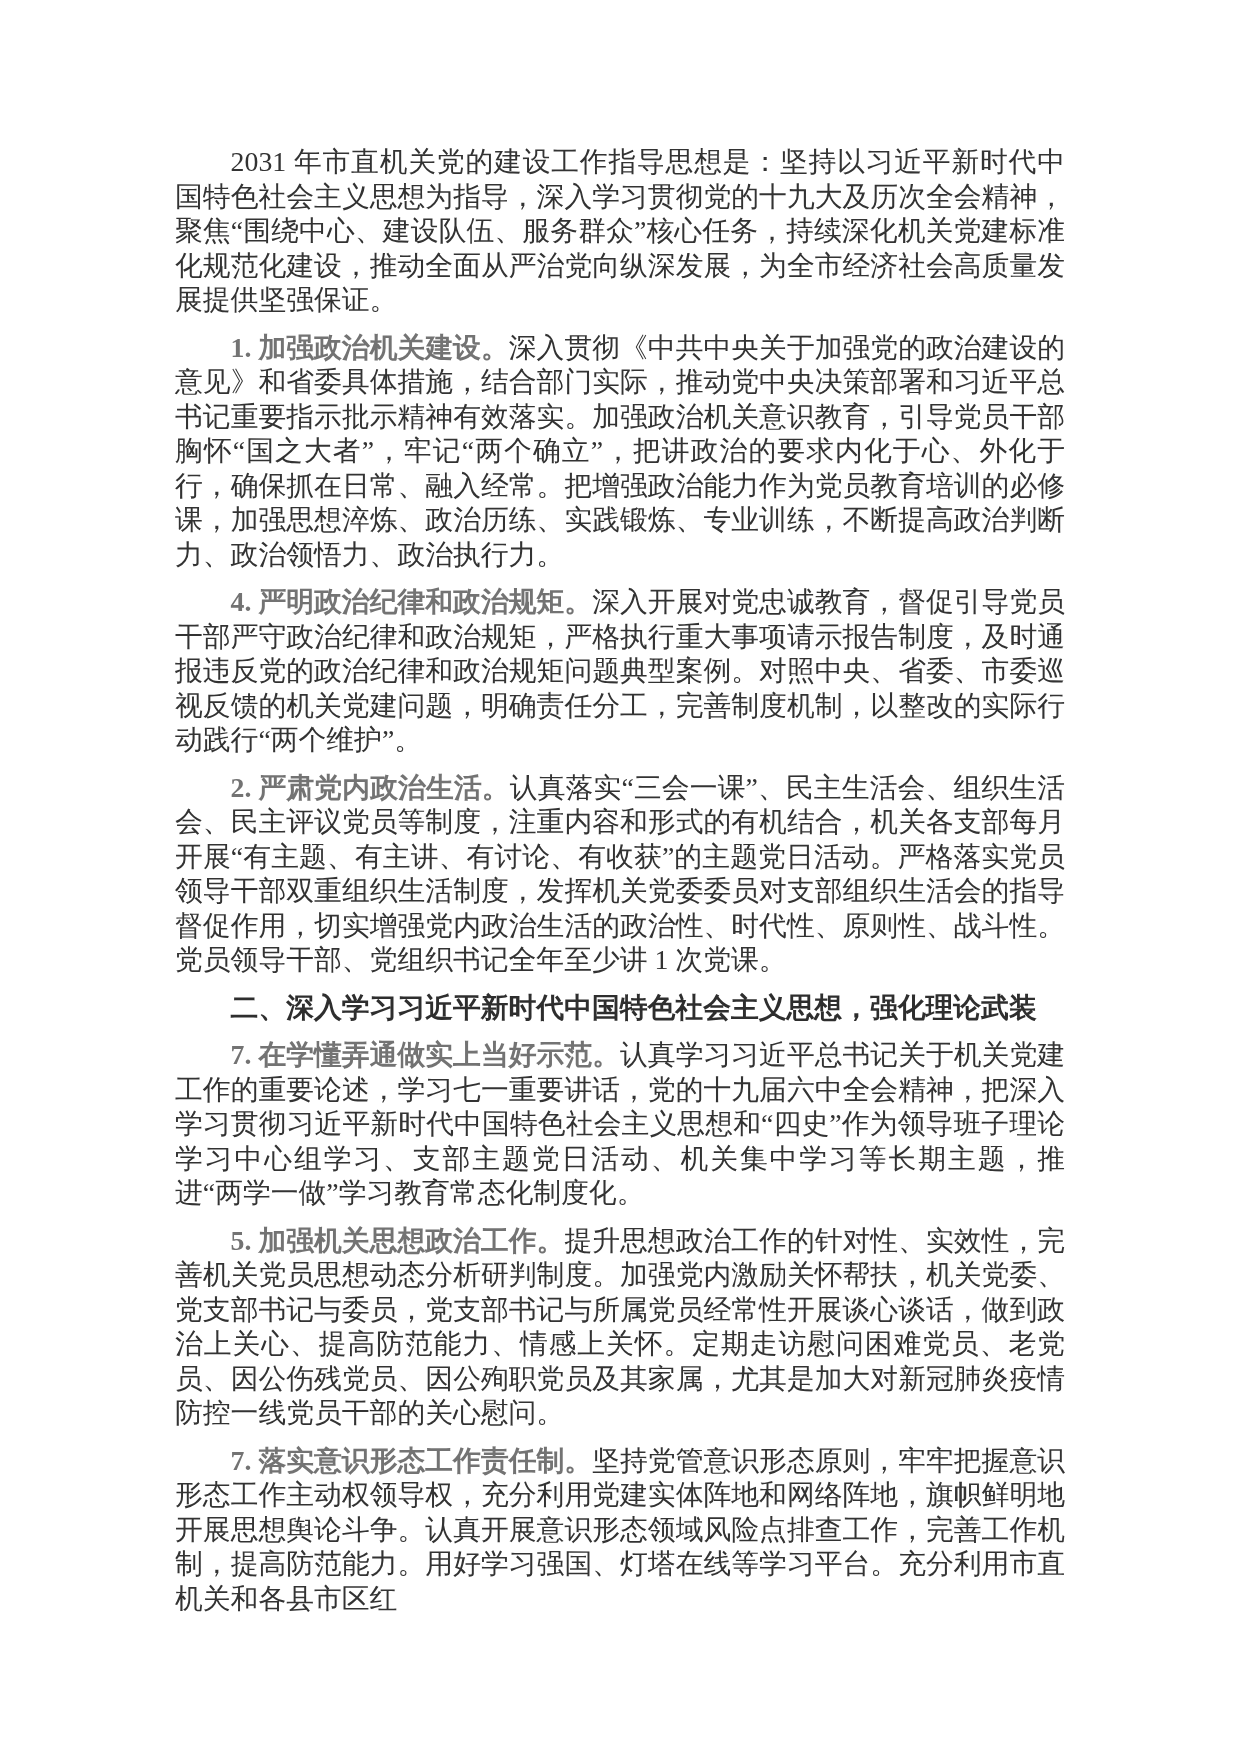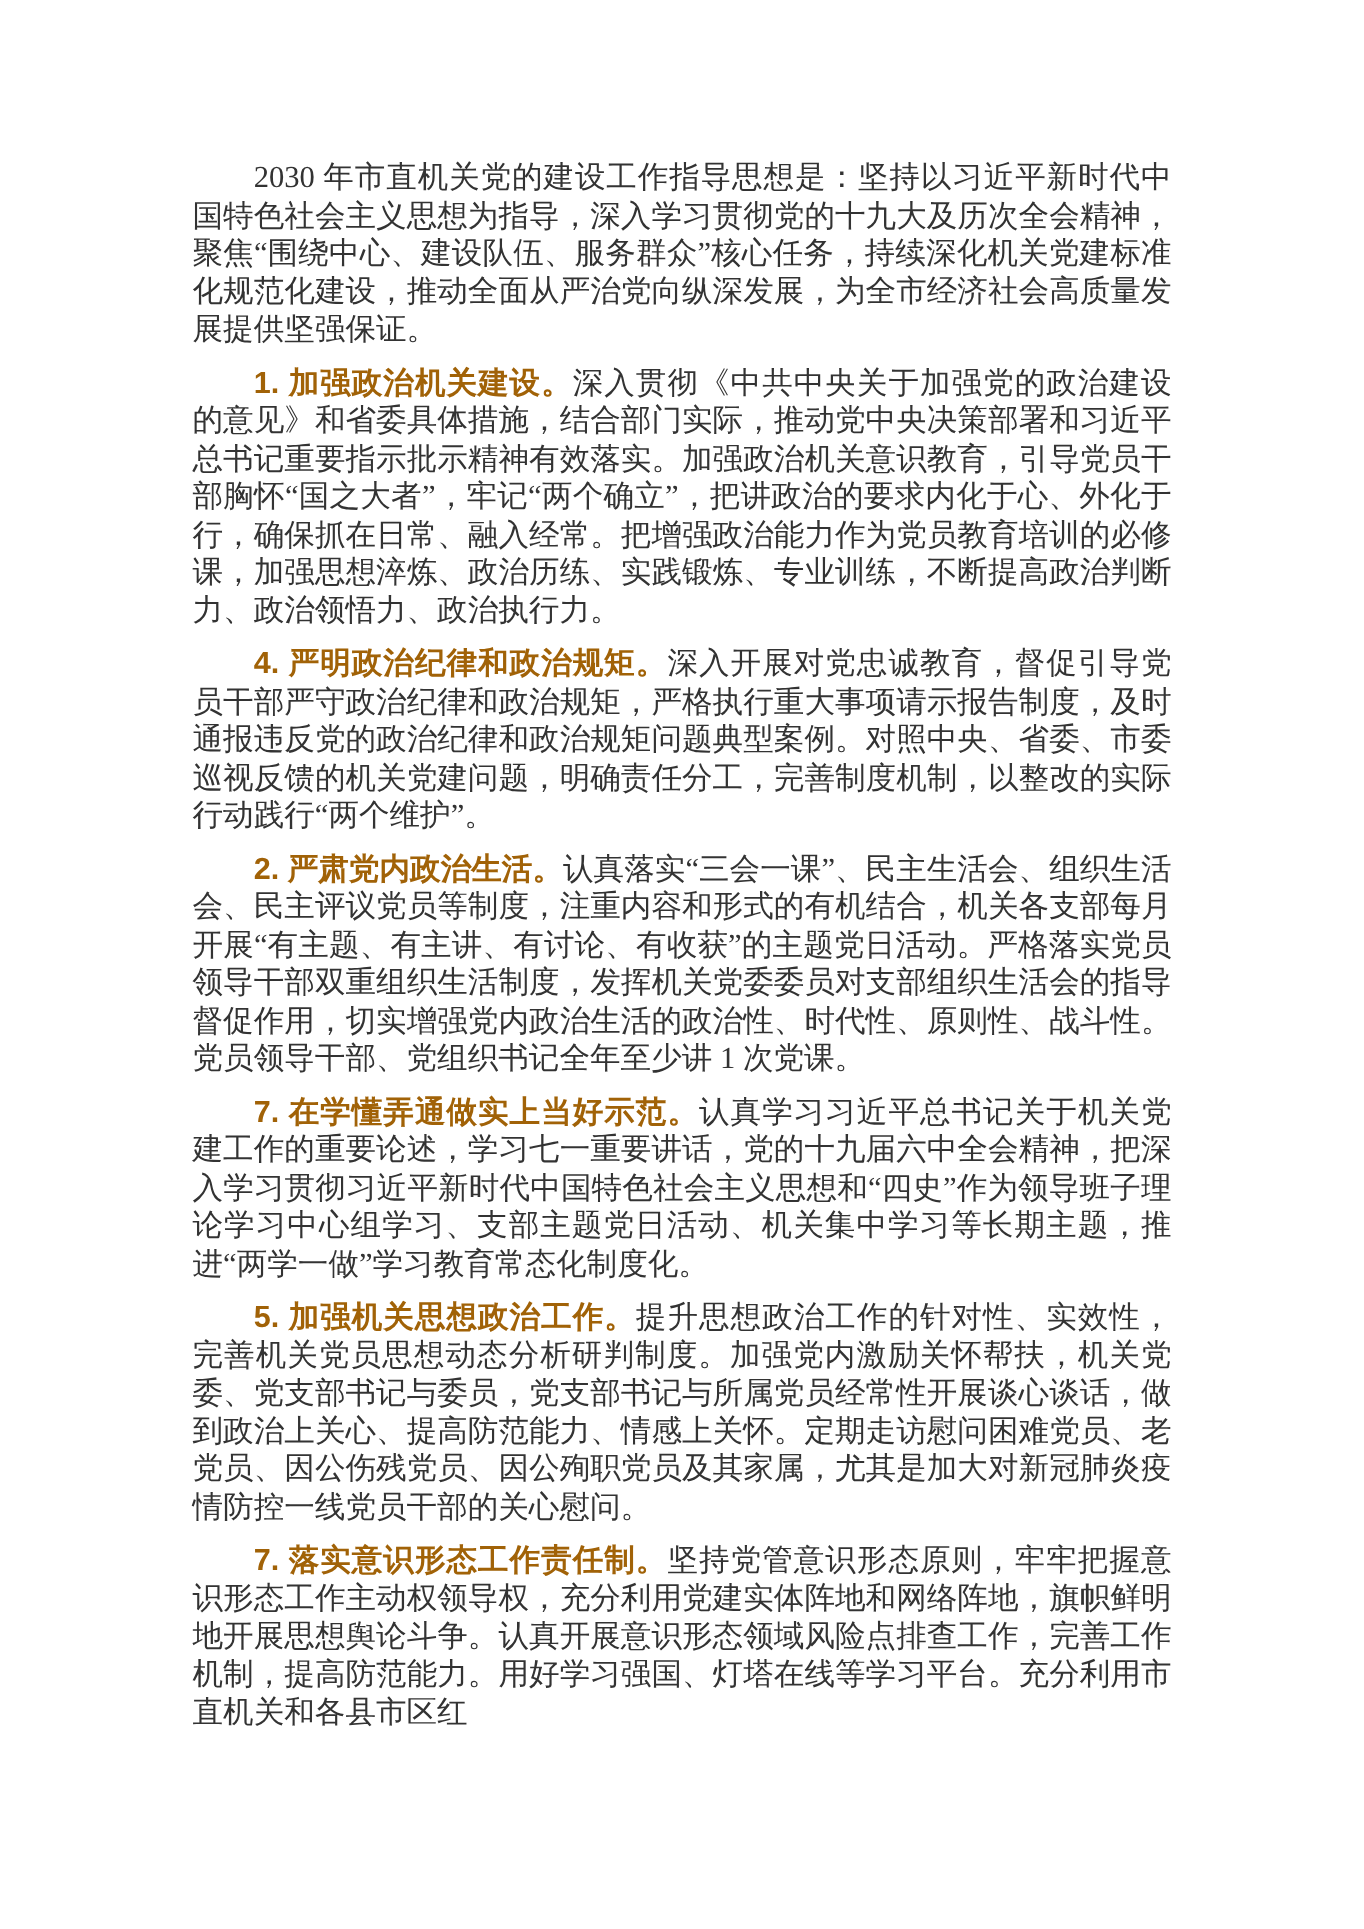--- a/index.html
+++ b/index.html
@@ -30,39 +30,40 @@
   .heading {
     margin: 13px 0;
     text-indent: 2em;
     font-family: "Liberation Sans", "DejaVu Sans", sans-serif;
     font-weight: 700;
     font-size: 27.8px;
     line-height: 34.5px;
     color: #2e2e2e;
   }
   .lead {
-    font-family: Liberation Sans, sans-serif;
+    font-family: Liberation Serif, serif;
     font-weight: 700;
-    color: #a16207;
+    color: #737373;
   }
 </style>
 </head>
 <body>
 
 <div class="page">
 
-  <p class="para">2030 年市直机关党的建设工作指导思想是：坚持以习近平新时代中国特色社会主义思想为指导，深入学习贯彻党的十九大及历次全会精神，聚焦“围绕中心、建设队伍、服务群众”核心任务，持续深化机关党建标准化规范化建设，推动全面从严治党向纵深发展，为全市经济社会高质量发展提供坚强保证。</p>
+  <p class="para">2031 年市直机关党的建设工作指导思想是：坚持以习近平新时代中国特色社会主义思想为指导，深入学习贯彻党的十九大及历次全会精神，聚焦“围绕中心、建设队伍、服务群众”核心任务，持续深化机关党建标准化规范化建设，推动全面从严治党向纵深发展，为全市经济社会高质量发展提供坚强保证。</p>
 
 
   <p class="para"><span class="lead">1. 加强政治机关建设。</span><span>深入贯彻《中共中央关于加强党的政治建设的意见》和省委具体措施，结合部门实际，推动党中央决策部署和习近平总书记重要指示批示精神有效落实。加强政治机关意识教育，引导党员干部胸怀“国之大者”，牢记“两个确立”，把讲政治的要求内化于心、外化于行，确保抓在日常、融入经常。把增强政治能力作为党员教育培训的必修课，加强思想淬炼、政治历练、实践锻炼、专业训练，不断提高政治判断力、政治领悟力、政治执行力。</span></p>
 
   <p class="para"><span class="lead">4. 严明政治纪律和政治规矩。</span><span>深入开展对党忠诚教育，督促引导党员干部严守政治纪律和政治规矩，严格执行重大事项请示报告制度，及时通报违反党的政治纪律和政治规矩问题典型案例。对照中央、省委、市委巡视反馈的机关党建问题，明确责任分工，完善制度机制，以整改的实际行动践行“两个维护”。</span></p>
 
   <p class="para"><span class="lead">2. 严肃党内政治生活。</span><span>认真落实“三会一课”、民主生活会、组织生活会、民主评议党员等制度，注重内容和形式的有机结合，机关各支部每月开展“有主题、有主讲、有讨论、有收获”的主题党日活动。严格落实党员领导干部双重组织生活制度，发挥机关党委委员对支部组织生活会的指导督促作用，切实增强党内政治生活的政治性、时代性、原则性、战斗性。党员领导干部、党组织书记全年至少讲 1 次党课。</span></p>
 
+  <h1 class="heading">二、深入学习习近平新时代中国特色社会主义思想，强化理论武装</h1>
 
   <p class="para"><span class="lead">7. 在学懂弄通做实上当好示范。</span><span>认真学习习近平总书记关于机关党建工作的重要论述，学习七一重要讲话，党的十九届六中全会精神，把深入学习贯彻习近平新时代中国特色社会主义思想和“四史”作为领导班子理论学习中心组学习、支部主题党日活动、机关集中学习等长期主题，推进“两学一做”学习教育常态化制度化。</span></p>
 
   <p class="para"><span class="lead">5. 加强机关思想政治工作。</span><span>提升思想政治工作的针对性、实效性，完善机关党员思想动态分析研判制度。加强党内激励关怀帮扶，机关党委、党支部书记与委员，党支部书记与所属党员经常性开展谈心谈话，做到政治上关心、提高防范能力、情感上关怀。定期走访慰问困难党员、老党员、因公伤残党员、因公殉职党员及其家属，尤其是加大对新冠肺炎疫情防控一线党员干部的关心慰问。</span></p>
 
   <p class="para"><span class="lead">7. 落实意识形态工作责任制。</span><span>坚持党管意识形态原则，牢牢把握意识形态工作主动权领导权，充分利用党建实体阵地和网络阵地，旗帜鲜明地开展思想舆论斗争。认真开展意识形态领域风险点排查工作，完善工作机制，提高防范能力。用好学习强国、灯塔在线等学习平台。充分利用市直机关和各县市区红</span></p>
 
 </div>
 
 </body></html>

